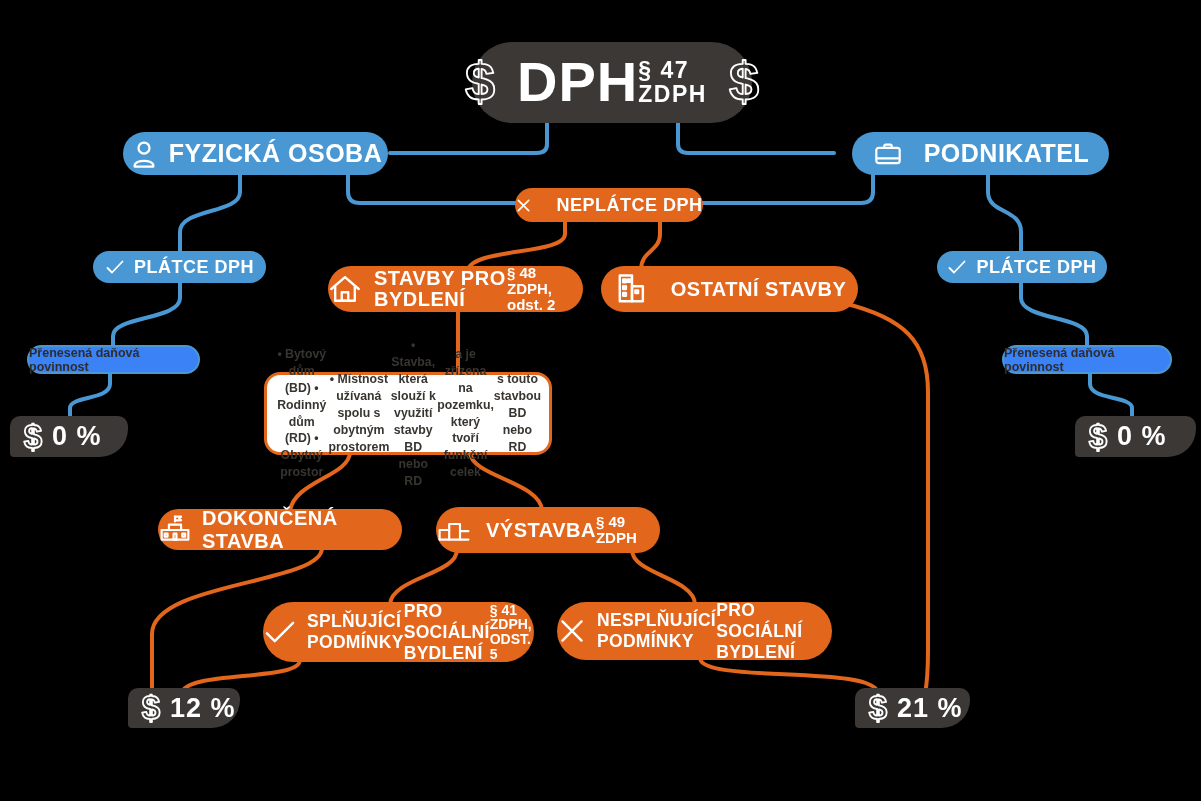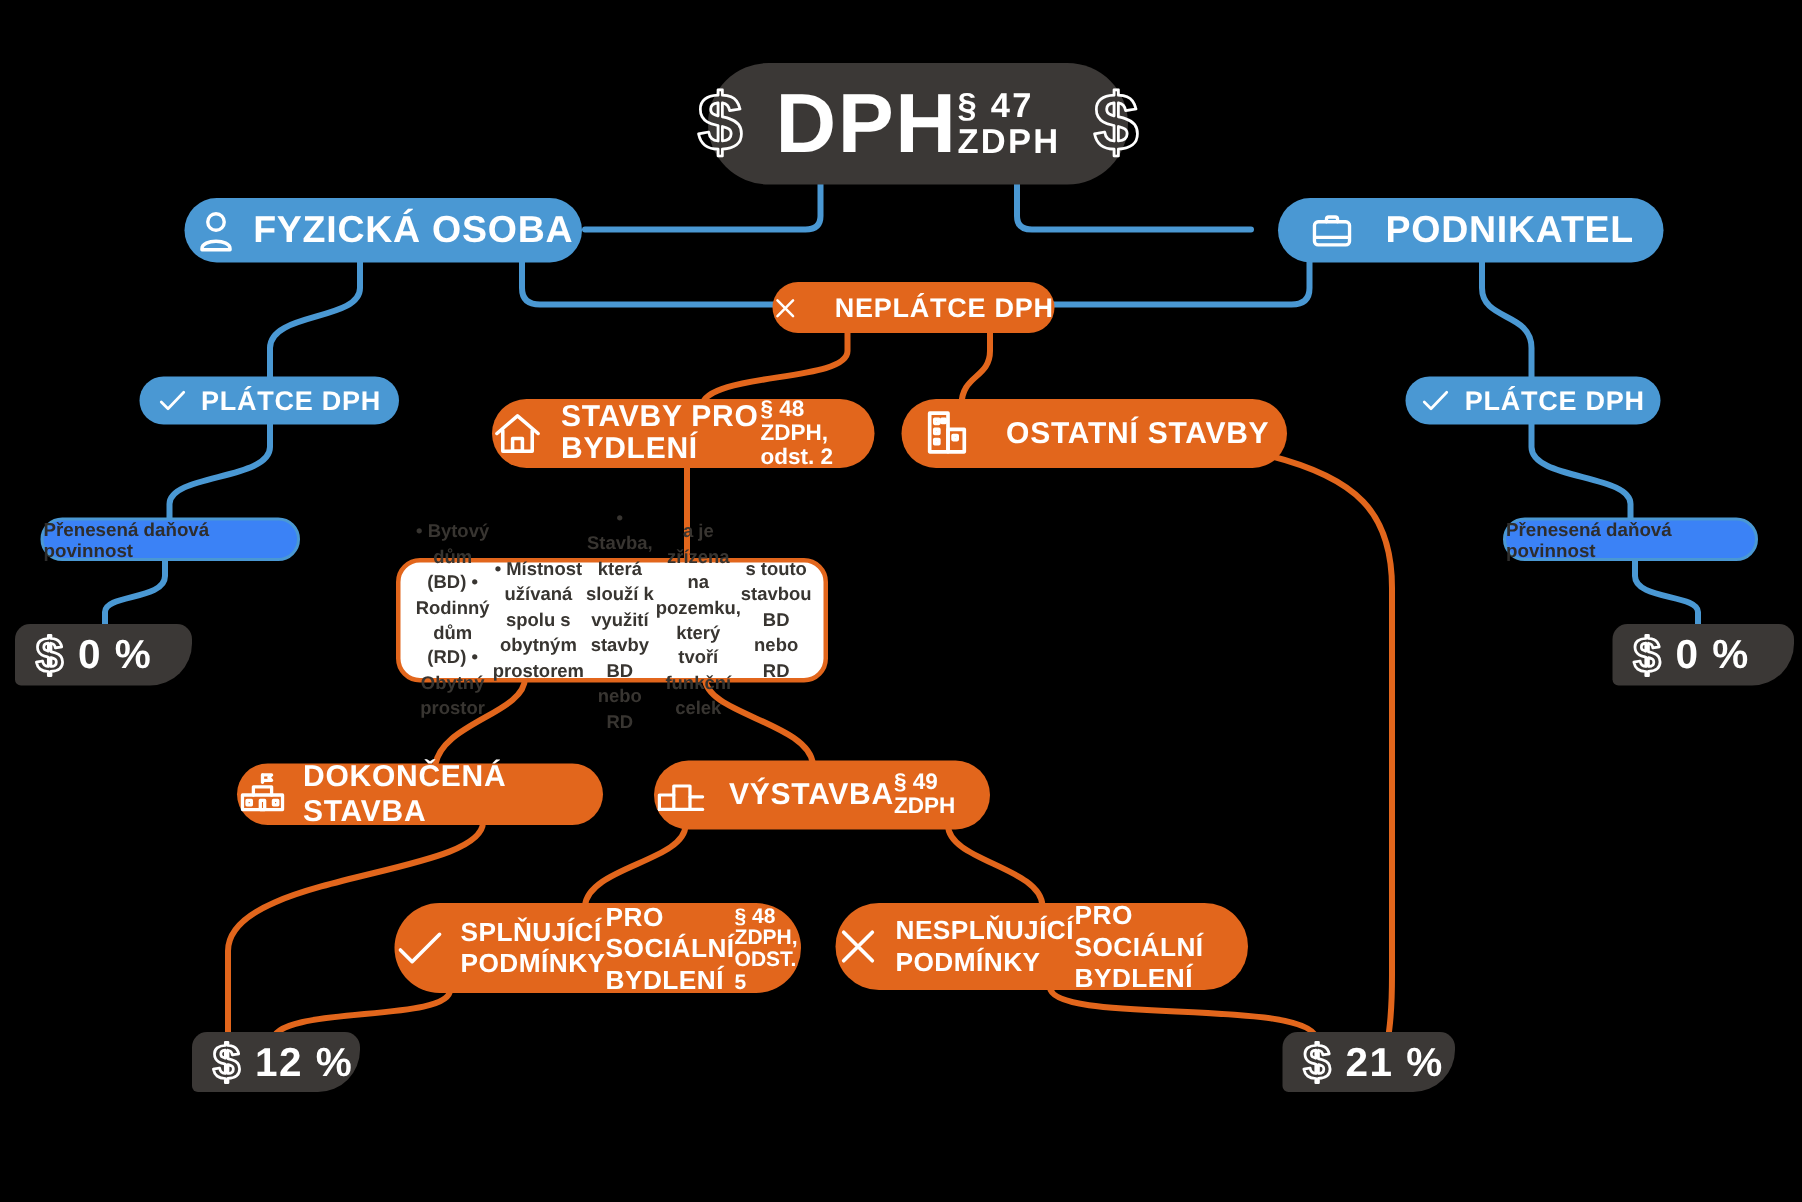--- a/index.html
+++ b/index.html
@@ -225,21 +225,21 @@
 
   <div class="node pill-orange" style="left:263px;top:602px;width:271px;height:60px;gap:10px;border-radius:30px;">
     <span class="icon">
       <svg width="34" height="28" viewBox="0 0 26 20">
           <path d="M3 11l6 6L23 3" stroke-width="2.6"></path>
         </svg>
     </span>
     <span class="stack">
       <span class="t17">SPLŇUJÍCÍ PODMÍNKY</span>
       <span class="t17">PRO SOCIÁLNÍ BYDLENÍ</span>
-      <span class="sub14">§ 48 ZDPH, ODST. 5</span>
+      <span class="sub14">§ 41 ZDPH, ODST. 5</span>
     </span>
   </div>
 
   <div class="node pill-orange" style="left:557px;top:602px;width:275px;height:58px;gap:10px;border-radius:29px;">
     <span class="icon">
       <svg width="30" height="30" viewBox="0 0 22 22">
           <path d="M4 4l14 14M18 4L4 18" stroke-width="2.6"></path>
         </svg>
     </span>
     <span class="stack">

